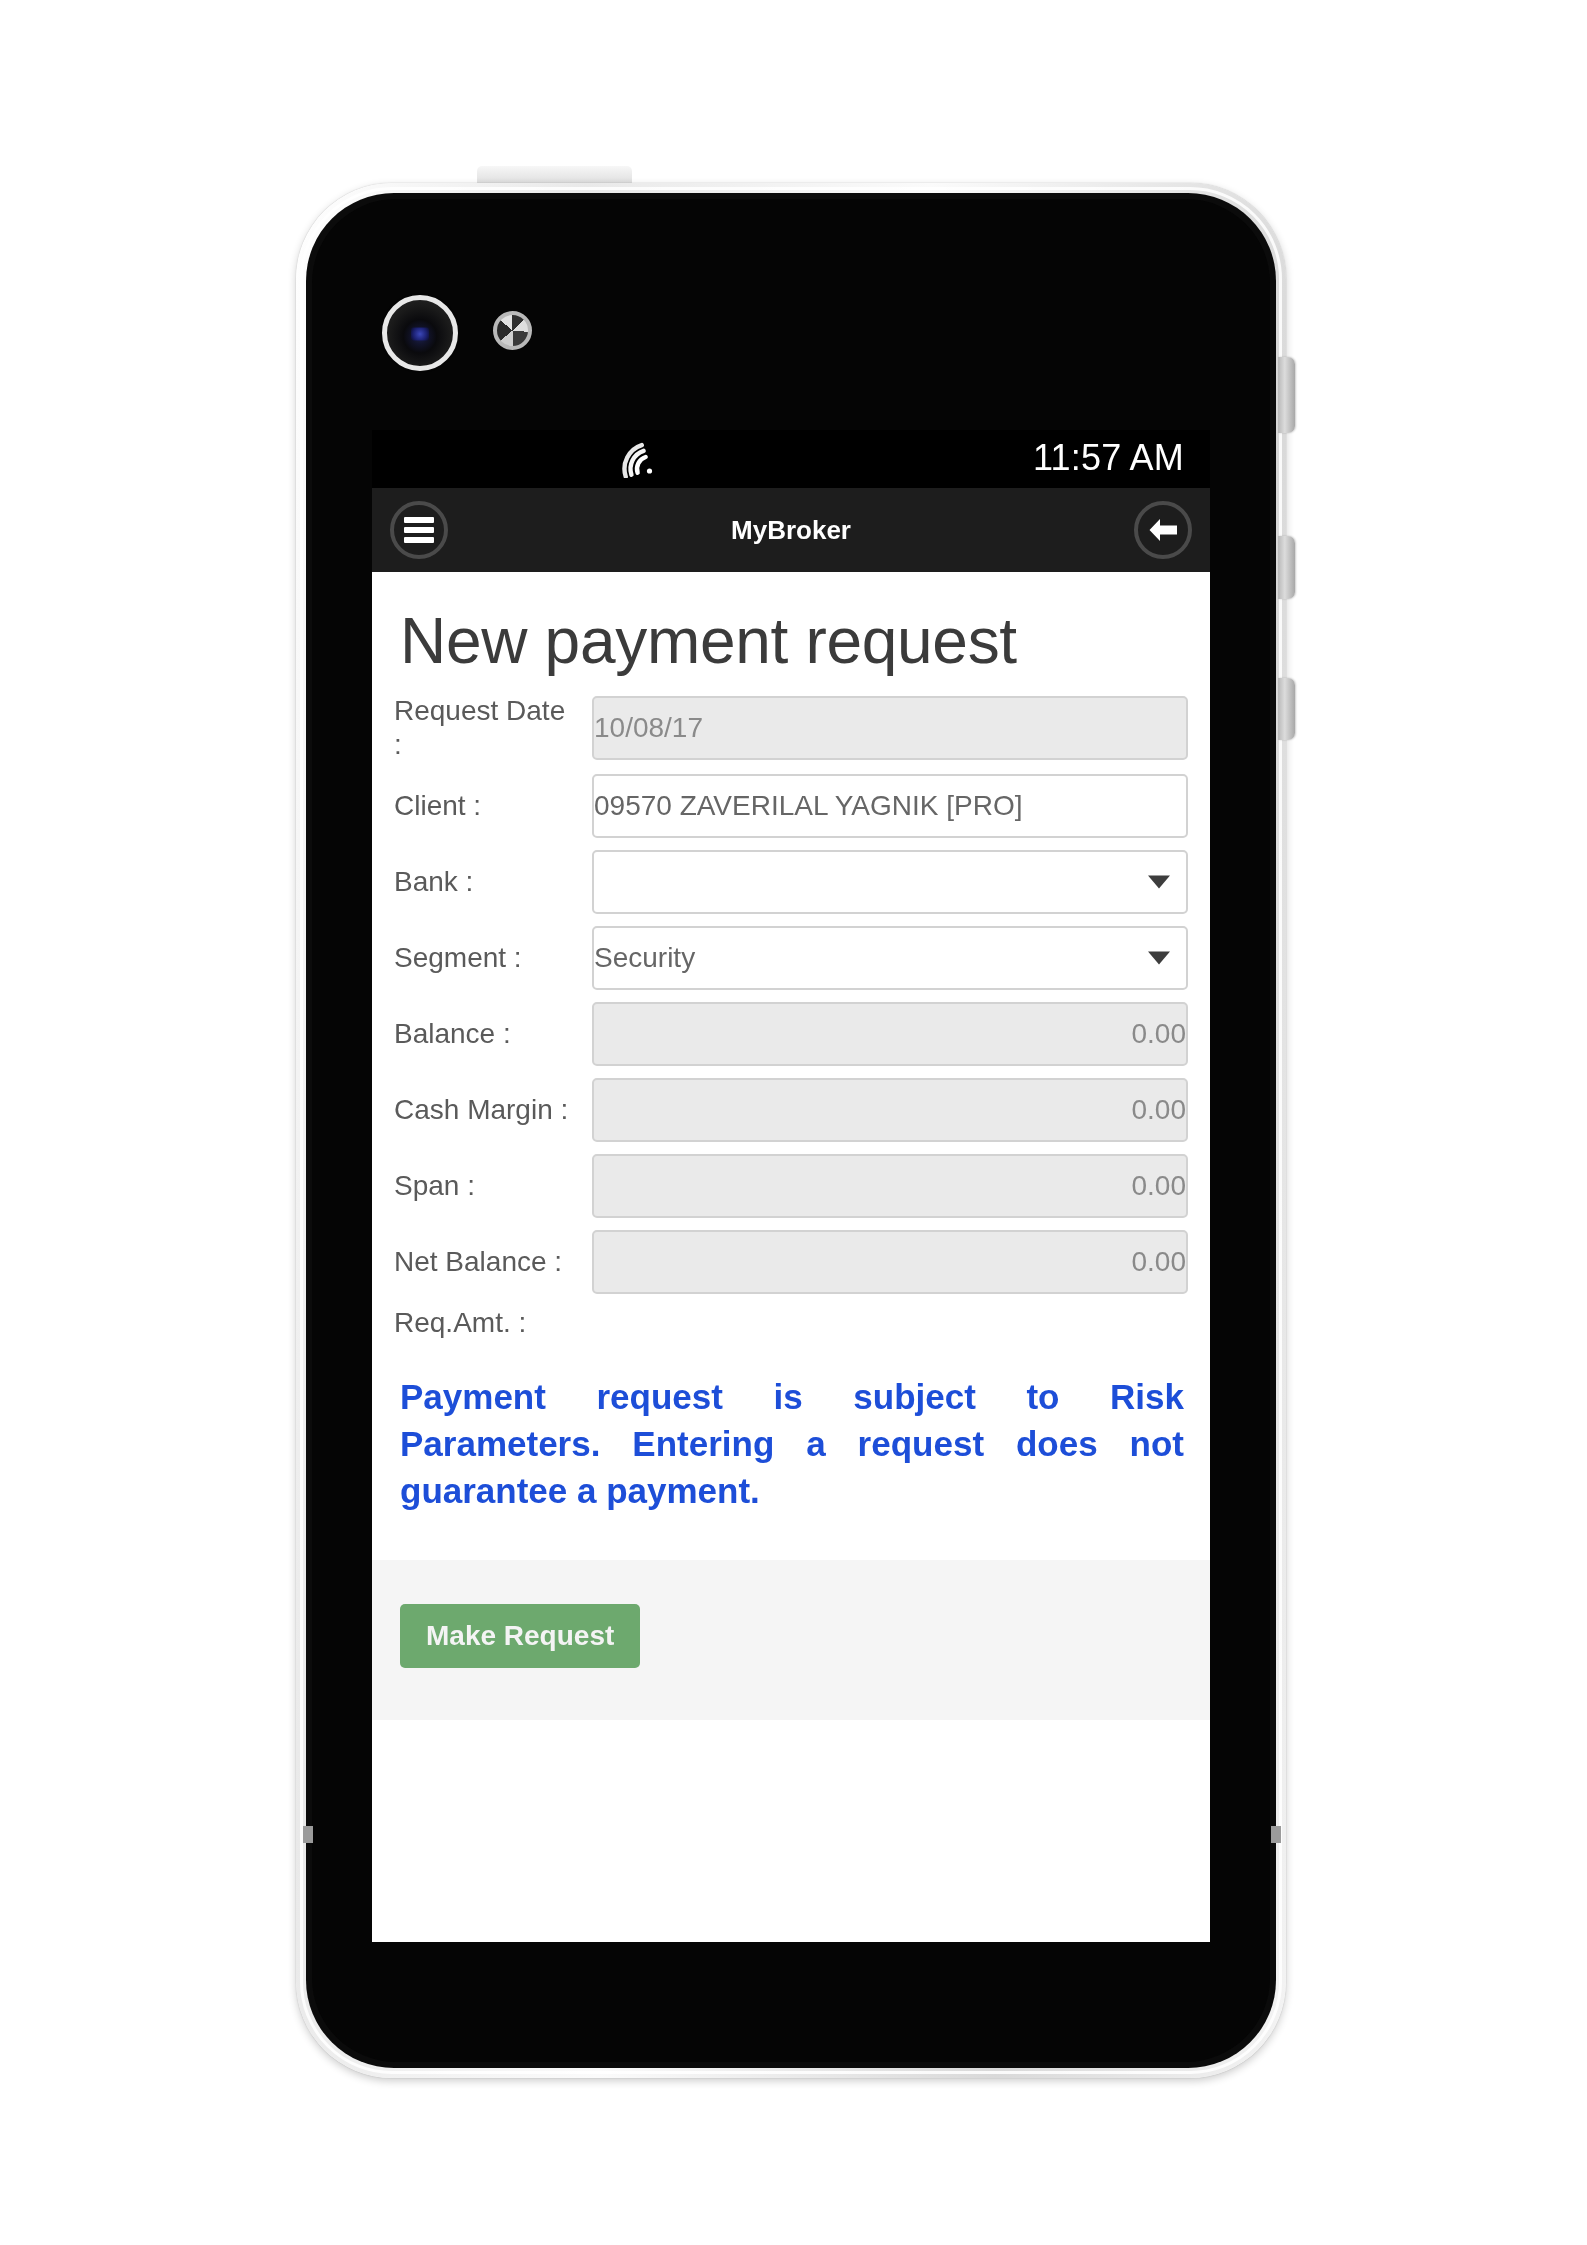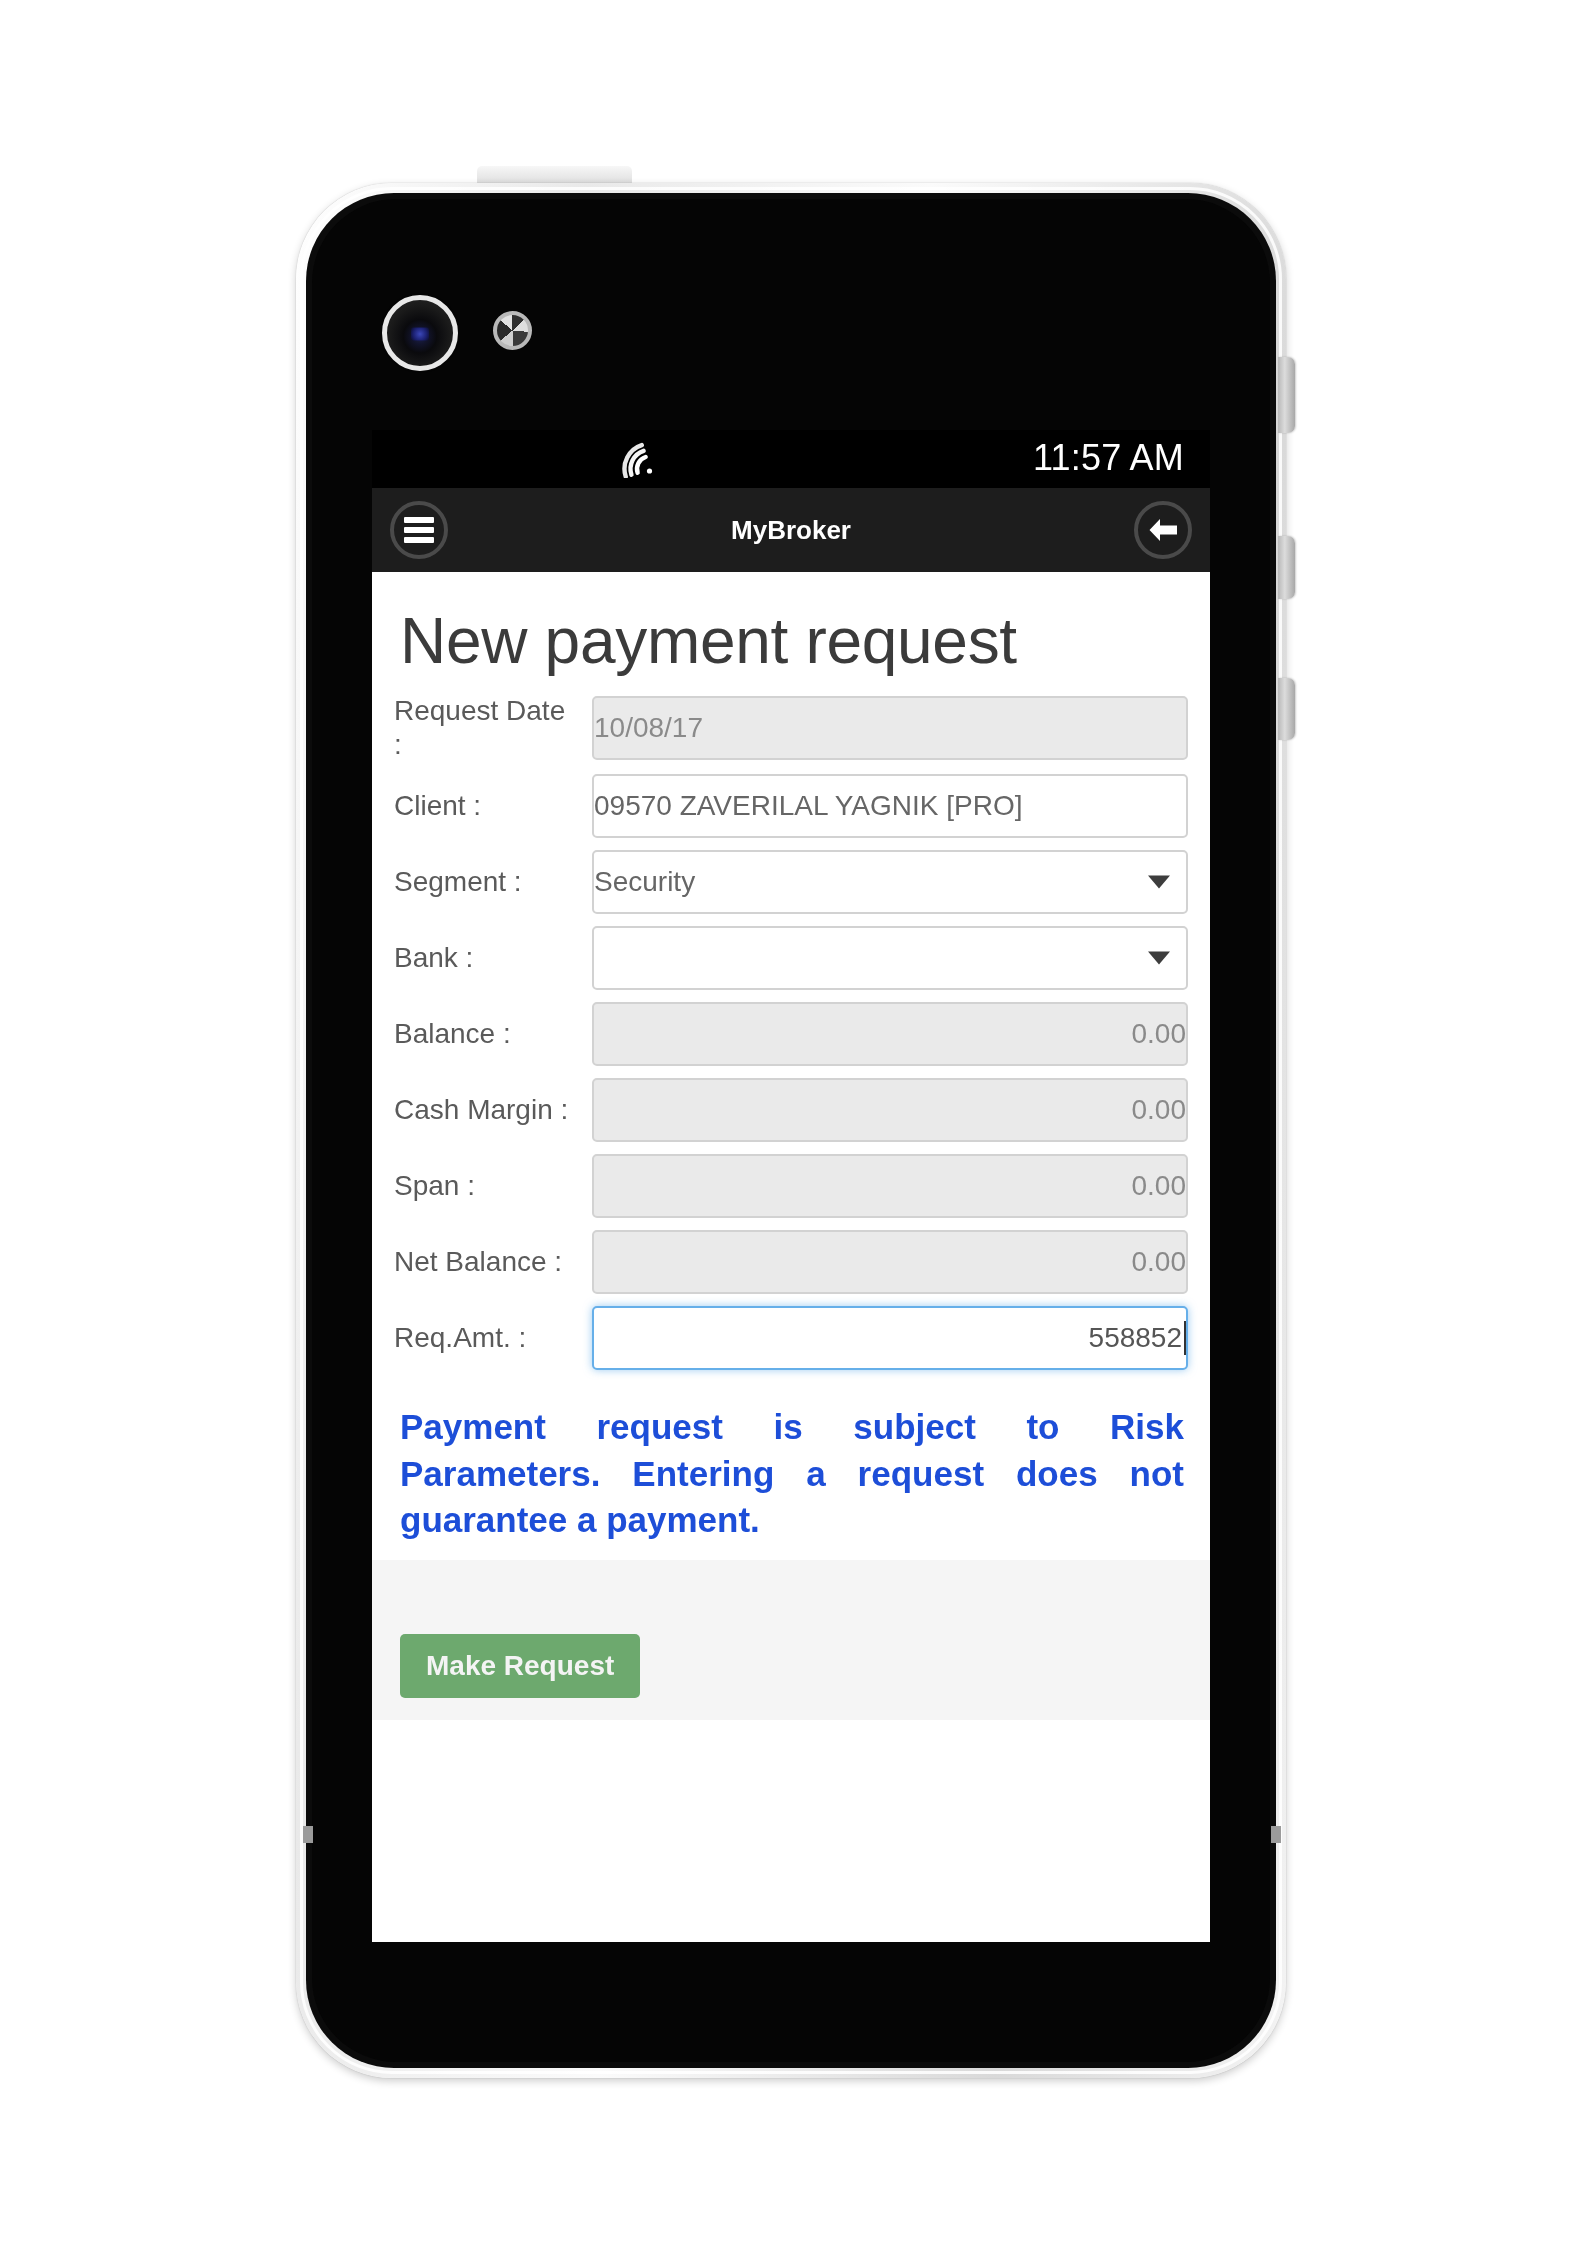--- a/index.html
+++ b/index.html
@@ -380,38 +380,38 @@
       
       <div class="form-row">
         <div class="form-label">Client :</div>
         <div class="form-control-wrap">
           <div class="control">09570 ZAVERILAL YAGNIK [PRO]</div>
         </div>
       </div>
 
       
       <div class="form-row">
+        <div class="form-label">Bank :</div>
+        <div class="form-control-wrap">
+          <div class="control select-like"></div>
+          <span class="caret"></span>
+        </div>
+      </div>
+
+      
+      <div class="form-row">
         <div class="form-label">Segment :</div>
         <div class="form-control-wrap">
           <div class="control select-like">Security</div>
           <span class="caret"></span>
         </div>
       </div>
 
       
       <div class="form-row">
-        <div class="form-label">Bank :</div>
-        <div class="form-control-wrap">
-          <div class="control select-like"></div>
-          <span class="caret"></span>
-        </div>
-      </div>
-
-      
-      <div class="form-row">
         <div class="form-label">Balance :</div>
         <div class="form-control-wrap">
           <div class="control disabled num">0.00</div>
         </div>
       </div>
 
       
       <div class="form-row">
         <div class="form-label">Cash Margin :</div>
         <div class="form-control-wrap">
@@ -431,26 +431,20 @@
       <div class="form-row">
         <div class="form-label">Net Balance :</div>
         <div class="form-control-wrap">
           <div class="control disabled num">0.00</div>
         </div>
       </div>
 
       
       <div class="form-row">
         <div class="form-label">Req.Amt. :</div>
-        <div class="form-control-wrap">
-          <div class="control focused">
-            <span>558852</span>
-              <span class="caret-bar"></span>
-          </div>
-        </div>
       </div>
 
       <div class="warn-text">Payment request is subject to Risk Parameters. Entering a request does not guarantee a payment.</div>
 
       <button class="btn-primary">Make Request</button>
     </div>
 
     <div class="page-footer"></div>
   </div>
 </div>

